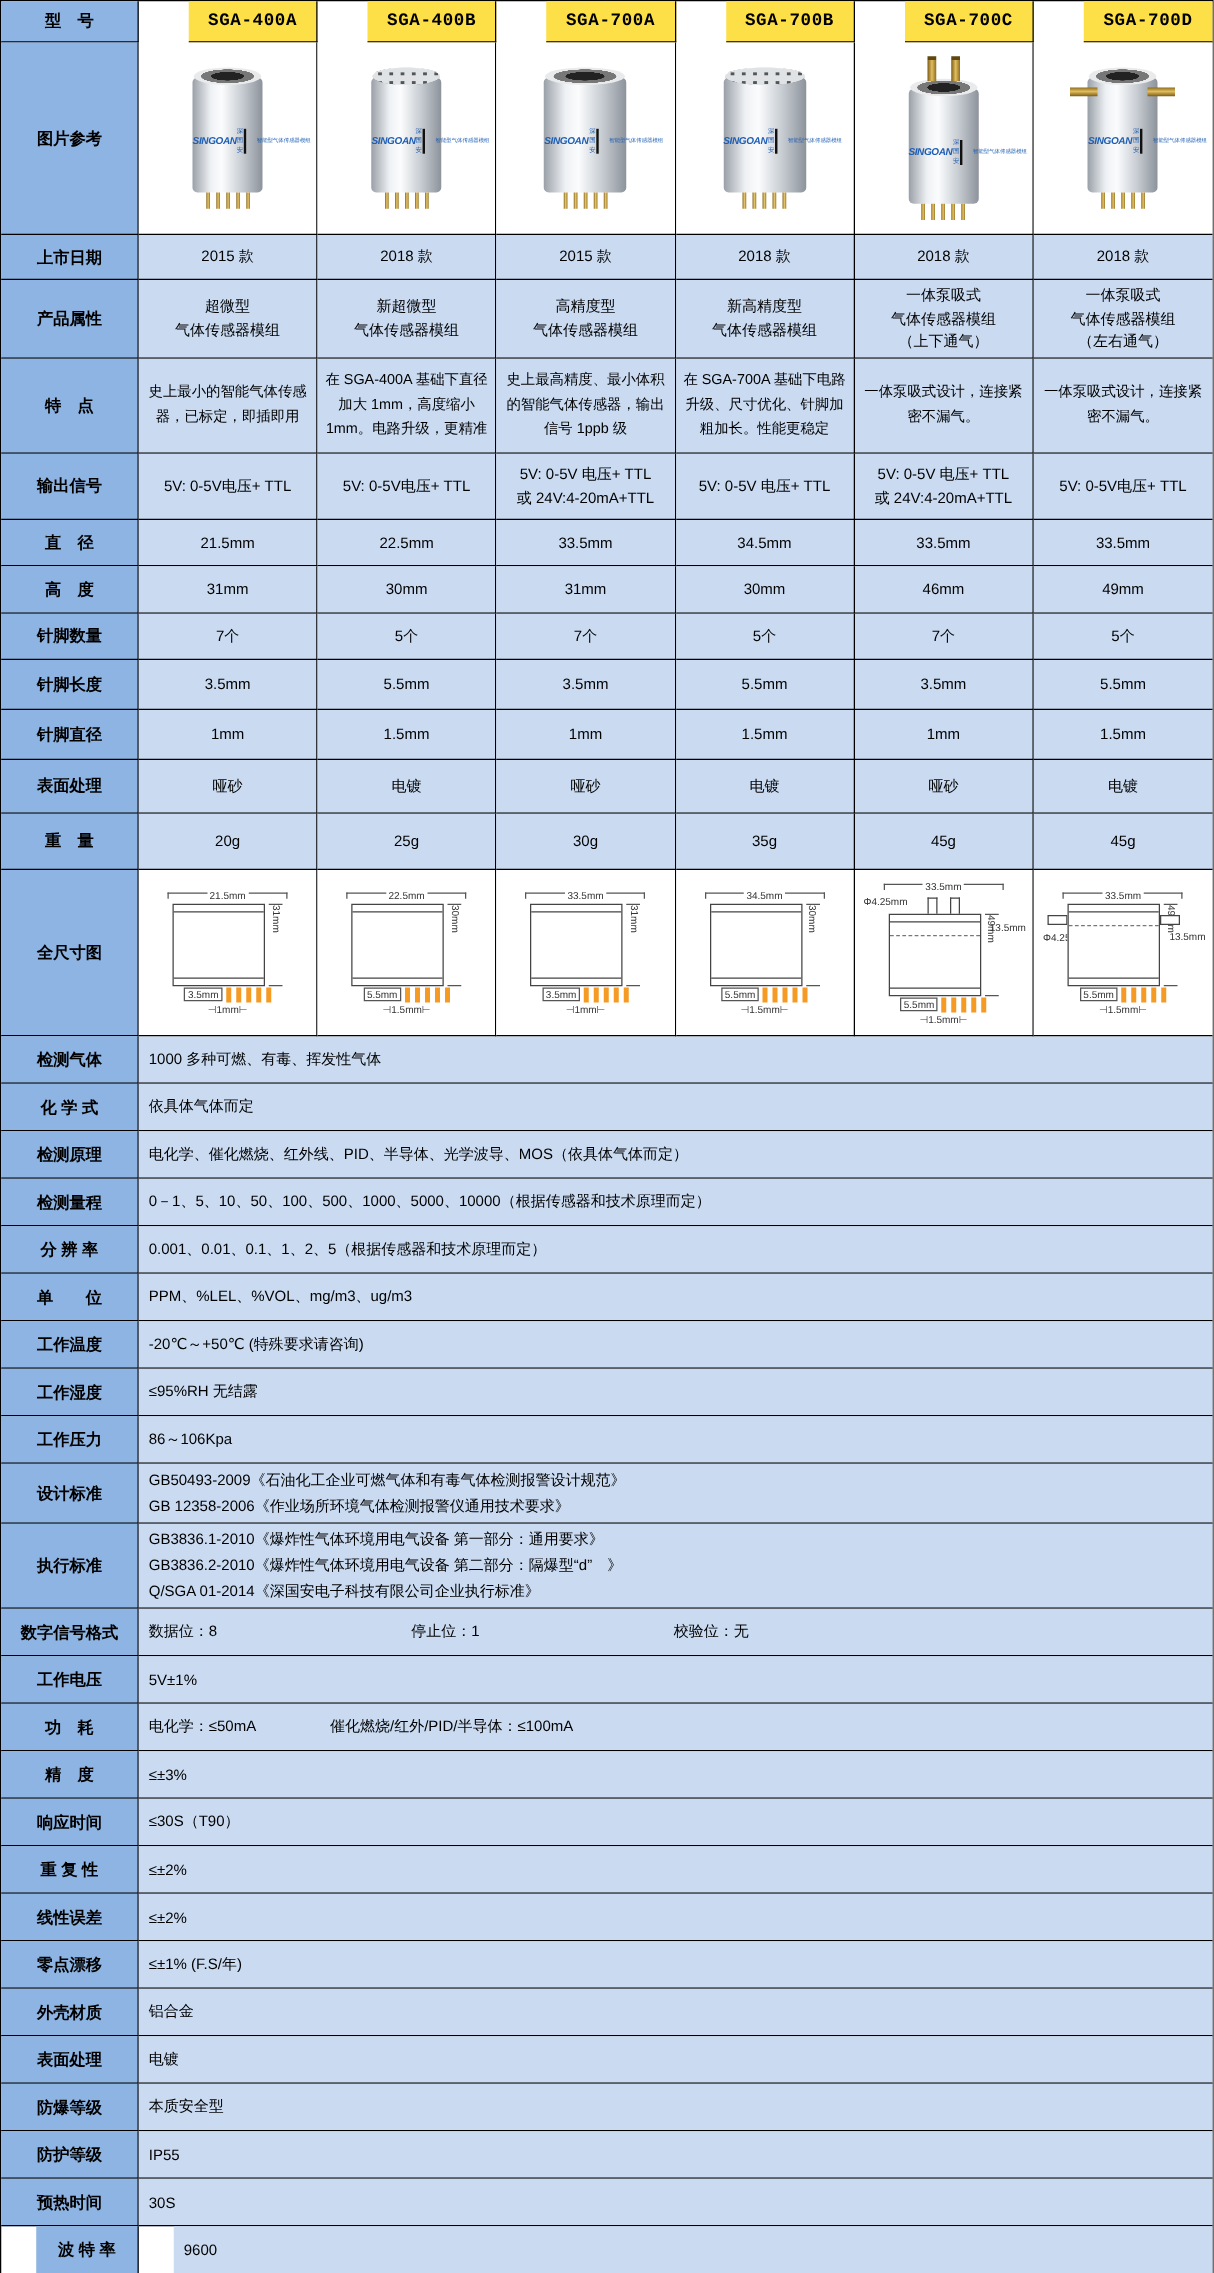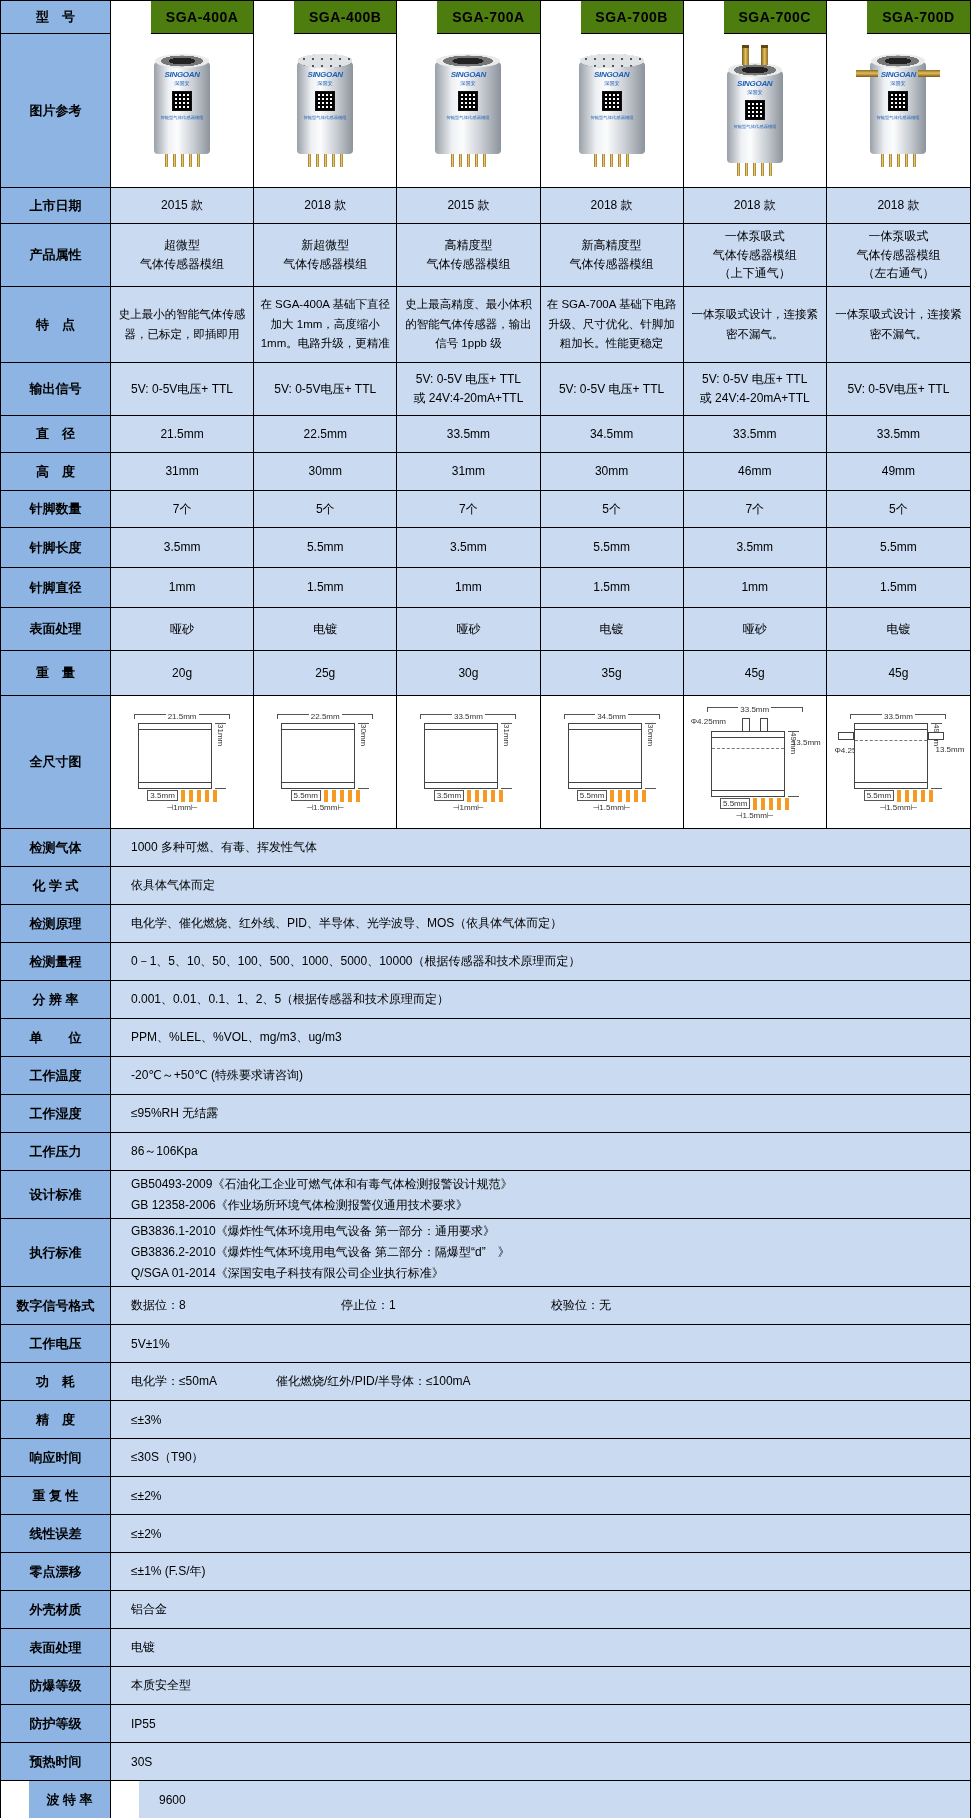--- a/index.html
+++ b/index.html
@@ -6,50 +6,50 @@
   body { width:971px; background:#fff; font-family:"Liberation Sans","DejaVu Sans",sans-serif; color:#000; }
   .tbl { width:971px; border:1px solid #000; }
   .row { display:grid; grid-template-columns:110px repeat(6,1fr); }
   .frow { display:grid; grid-template-columns:110px 1fr; }
   .row > div, .frow > div { border-right:1px solid #000; border-bottom:1px solid #000; overflow:hidden; }
   .row > div:last-child, .frow > div:last-child { border-right:none; }
   .tbl > :last-child > div { border-bottom:none;margin-left:28px; }
 
   .lab { background:#8DB4E2; display:flex; align-items:center; justify-content:center;
          font-weight:bold; font-size:13px; text-align:center; line-height:1.35; padding:2px; }
-  .hcell { background:#4d7c0f; display:flex; align-items:center; justify-content:center;
-           font-family:Liberation Sans, sans-serif; font-weight:bold; font-size:14px; letter-spacing:.5px;margin-left:40px; }
+  .hcell { background:#fde047; display:flex; align-items:center; justify-content:center;
+           font-family:Liberation Mono, monospace; font-weight:bold; font-size:14px; letter-spacing:.5px;margin-left:40px; }
   .cell { background:#C9DAF1; display:flex; align-items:center; justify-content:center;
           font-size:12px; text-align:center; white-space:pre-line; line-height:1.55; padding:2px 5px; }
   .feat .cell { font-size:11.5px; line-height:1.7; }
   .wcell { background:#fff; display:flex; align-items:center; justify-content:center; position:relative; }
 
   
   .r-header{height:33px}.r-photo{height:154px}.r-date{height:36px}.r-attr{height:63px}
   .r-feat{height:76px}.r-sig{height:53px}
   .r-a{height:37px}.r-b{height:38px}.r-c{height:37px}.r-d{height:40px}.r-e{height:40px}
   .r-f{height:43px}.r-g{height:45px}.r-diag{height:133px}
   .f{height:38px}.f-design{height:48px}.f-exec{height:68px}
 
-  .fval { background:#C9DAF1; display:flex; align-items:center; font-size:12px; padding-left:20px; }
+  .fval { background:#C9DAF1; display:flex; align-items:center; font-size:12px; padding-left:8px; }
   .fval.multi { flex-direction:column; align-items:flex-start; justify-content:center; line-height:1.75; }
   .p210 { display:inline-block; width:210px; }
   .p145 { display:inline-block; width:145px; }
 
   
   .sensor { position:relative; width:60px; display:flex; flex-direction:column; align-items:center; }
   .cap { width:54px; height:14px; border-radius:50%;
          background:radial-gradient(ellipse at center,#222 0 34%,#777 35% 55%,#e8eaec 56% 80%,#9aa0a6 81%);
          margin-bottom:-6px; z-index:2; }
   .cap.mesh { background:radial-gradient(circle 1.5px at 6px 5px,#555 99%,transparent),
               radial-gradient(ellipse at center,#dfe3e6 0 70%,#9aa0a6 71%);
               background-size:9px 7px,100% 100%; }
   .sbody { width:56px; height:92px; border-radius:4px;
            background:linear-gradient(90deg,#9aa0a8 0,#eef1f4 26%,#fbfcfd 42%,#c9ced4 70%,#8d939b 100%);
-           display:flex; flex-direction:column; align-items:center; padding-top:8px; }
+           display:flex; flex-direction:row; align-items:center; padding-top:8px; }
   .brand { font-size:8px; font-weight:bold; font-style:italic; color:#1E5EB4; letter-spacing:-.3px; }
   .brand-sub { font-size:6px; color:#1E5EB4; transform:scale(.85); }
   .qr { width:20px; height:20px; margin:3px 0 2px; background:#fff; border:1px solid #111;
         background-image:repeating-linear-gradient(0deg,#000 0 2px,transparent 2px 4px),
                          repeating-linear-gradient(90deg,#000 0 2px,transparent 2px 4px); }
   .scap { font-size:6px; color:#1E5EB4; white-space:nowrap; transform:scale(.72); }
   .pins { display:flex; gap:5px; margin-top:0; }
   .pins i { width:3px; height:13px; background:linear-gradient(90deg,#8a6a1f,#e7c56b,#9a7826); }
   .sensor.wide .sbody { width:66px; } .sensor.wide .cap { width:64px; }
   .noztop { display:flex; gap:12px; margin-bottom:-2px; z-index:3; }

